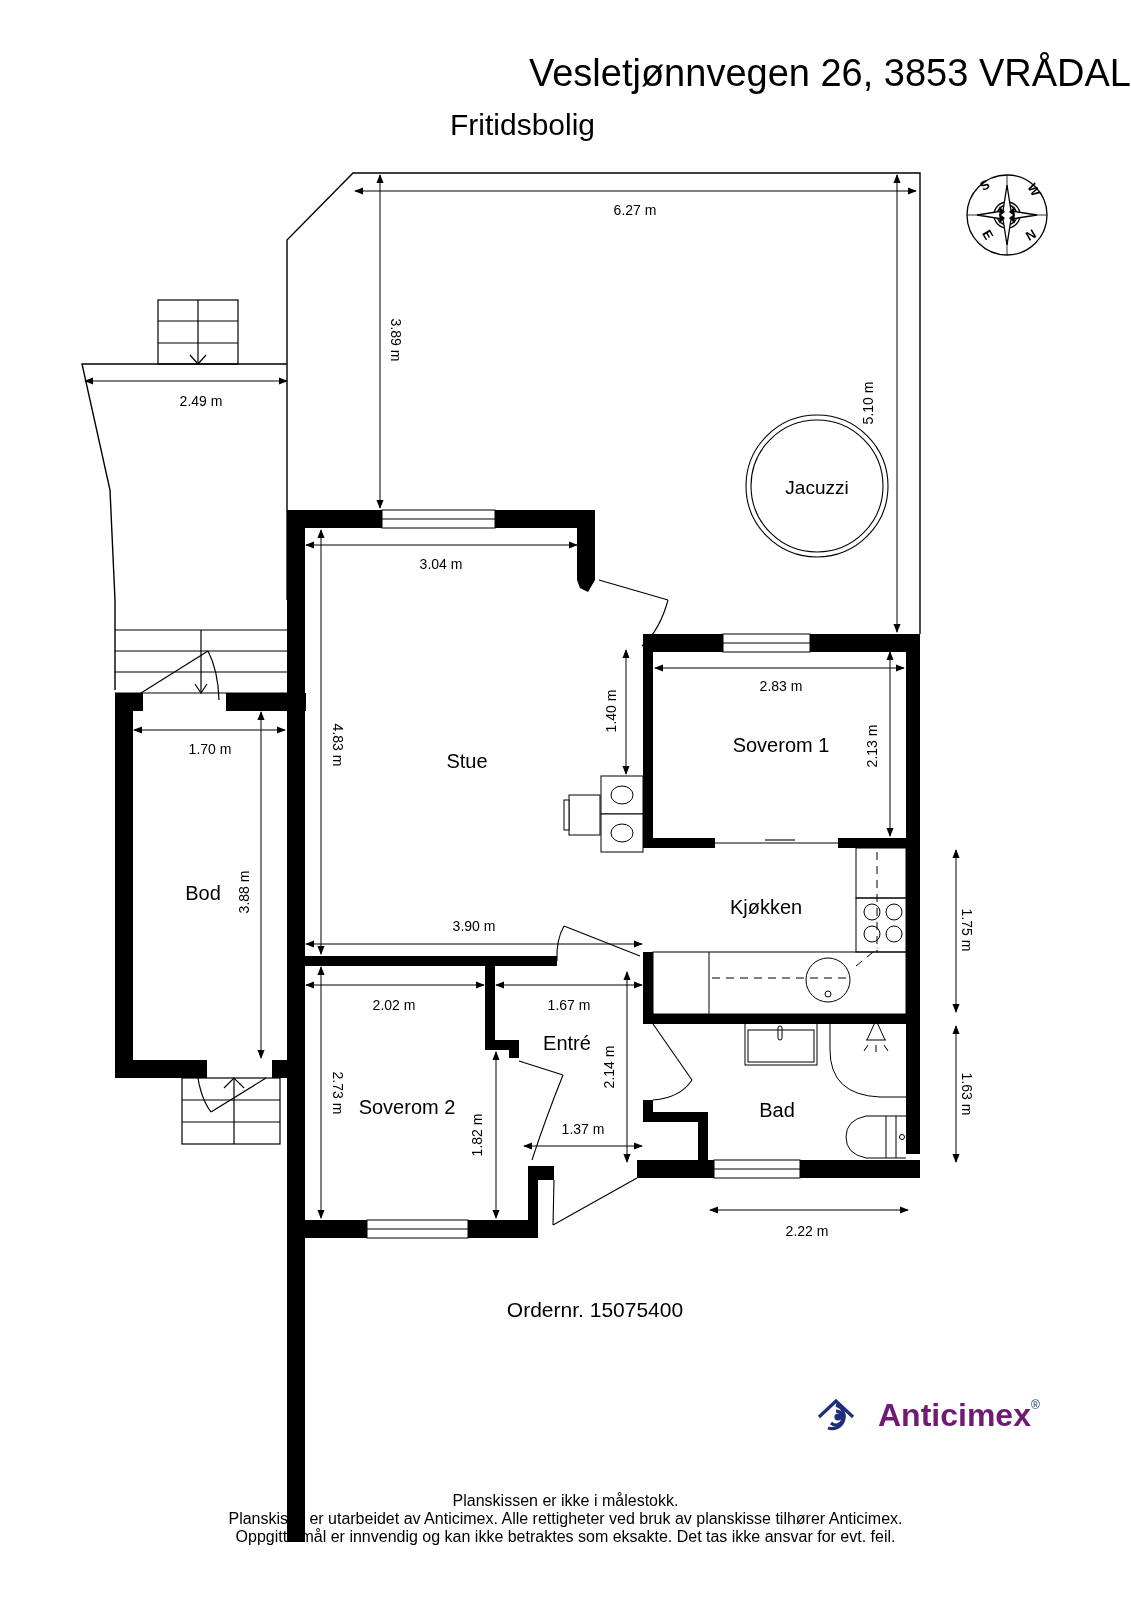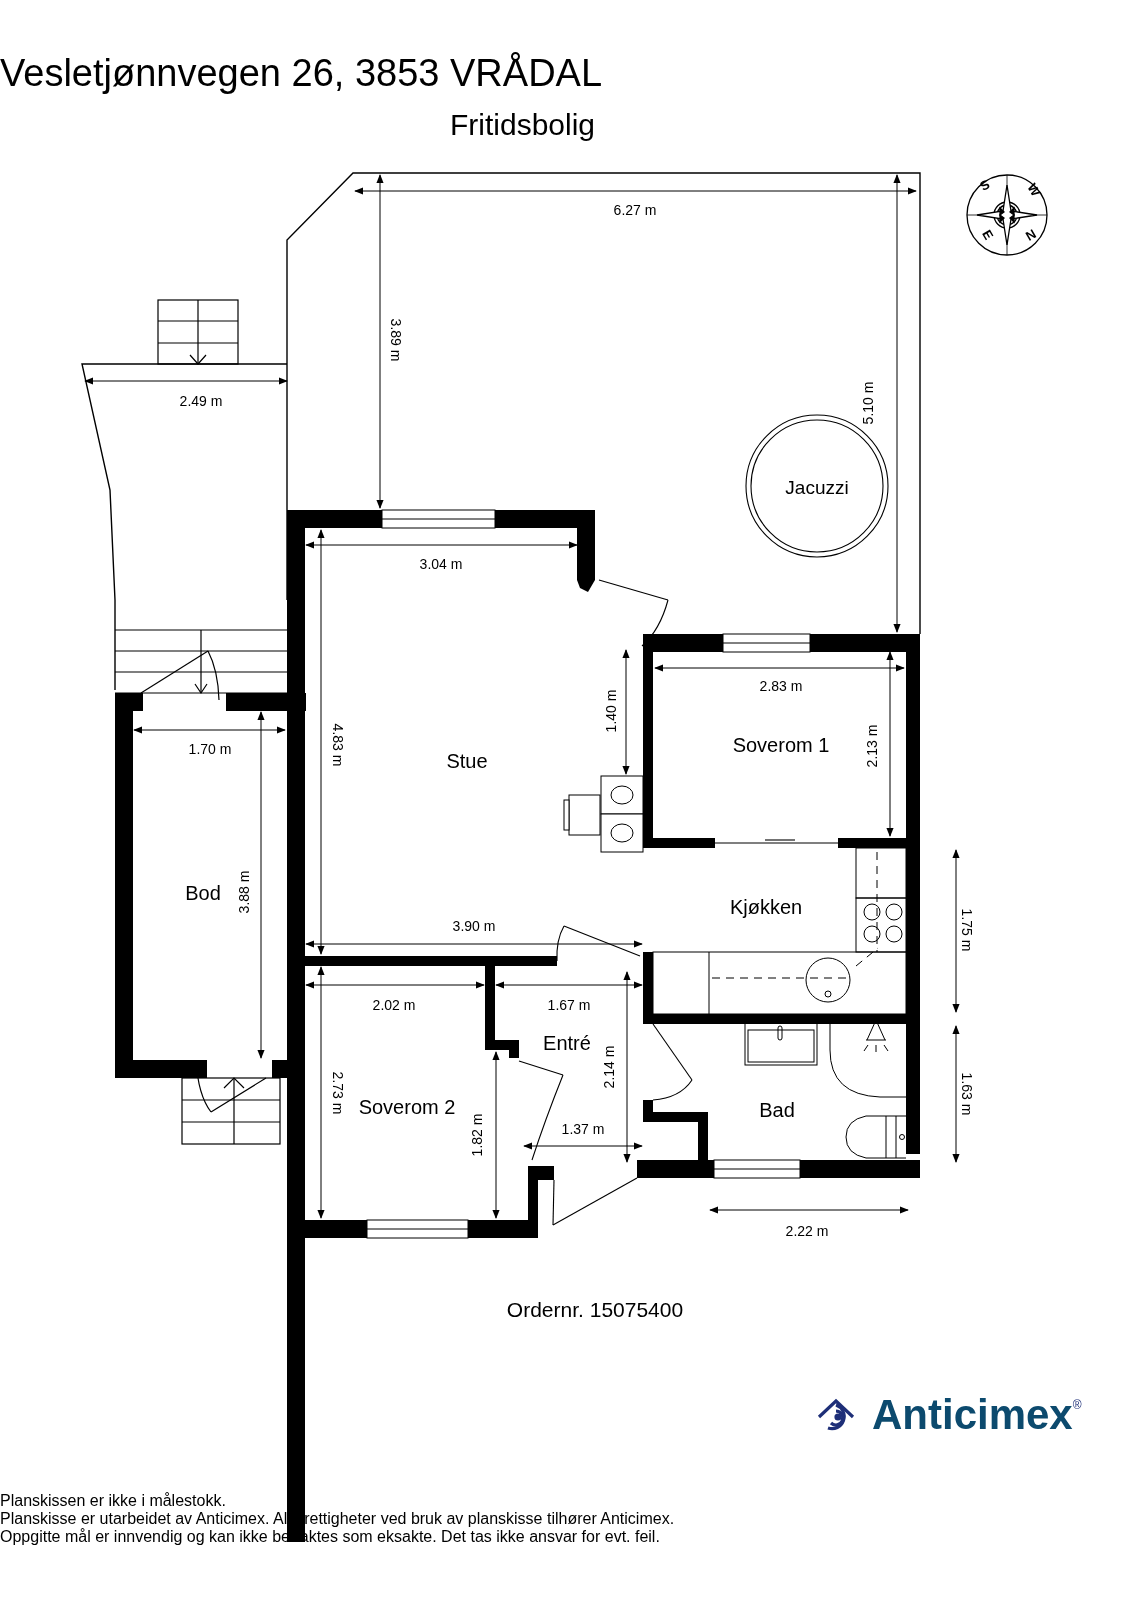--- a/index.html
+++ b/index.html
@@ -1,25 +1,25 @@
 <!DOCTYPE html>
 <html><head>
 <meta charset="utf-8">
 <style>
   html, body { margin:0; padding:0; background:#ffffff; }
   body { width:1131px; height:1600px; position:relative; overflow:hidden; font-family:"Liberation Sans", sans-serif; color:#000; }
-  .title { position:absolute; left:0; width:1131px; text-align:left; top:52px; font-size:38px; letter-spacing:0px; }
+  .title { position:absolute; left:0; width:1131px; text-align:right; top:52px; font-size:38px; letter-spacing:0px; }
   .subtitle { position:absolute; left:0; width:1045px; text-align:center; top:108px; font-size:30px; }
   svg.plan { position:absolute; left:0; top:0; }
   .lbl { font-family:"Liberation Sans", sans-serif; fill:#000; }
   .order { position:absolute; left:0; width:1190px; text-align:center; top:1298px; font-size:21px; }
   .logo { position:absolute; left:816px; top:1390px; height:50px; display:flex; align-items:center; }
-  .logo-text { font-family:"Liberation Sans", sans-serif; font-weight:bold; font-size:42px; color:#0c4a6e; margin-left:10px; letter-spacing:0px; }
+  .logo-text { font-family:"Liberation Sans", sans-serif; font-weight:bold; font-size:32px; color:#701a75; margin-left:16px; letter-spacing:0px; }
   .logo-reg { font-size:12px; color:#1e2f78; align-self:flex-start; margin-top:8px; }
-  .disclaimer { position:absolute; left:0; width:1131px; top:1492px; font-size:16px; line-height:18px; }
+  .disclaimer { position:absolute; left:0; width:1131px; text-align:center; top:1492px; font-size:16px; line-height:18px; }
 </style>
 </head>
 <body>
 
 <div class="title">Vesletjønnvegen 26, 3853 VRÅDAL</div>
 <div class="subtitle">Fritidsbolig</div>
 
 <svg class="plan" width="1131" height="1600" viewBox="0 0 1131 1600">
   <defs>
     <marker id="arr" viewBox="0 0 10 10" refX="9" refY="5" markerWidth="9" markerHeight="9" orient="auto-start-reverse">

